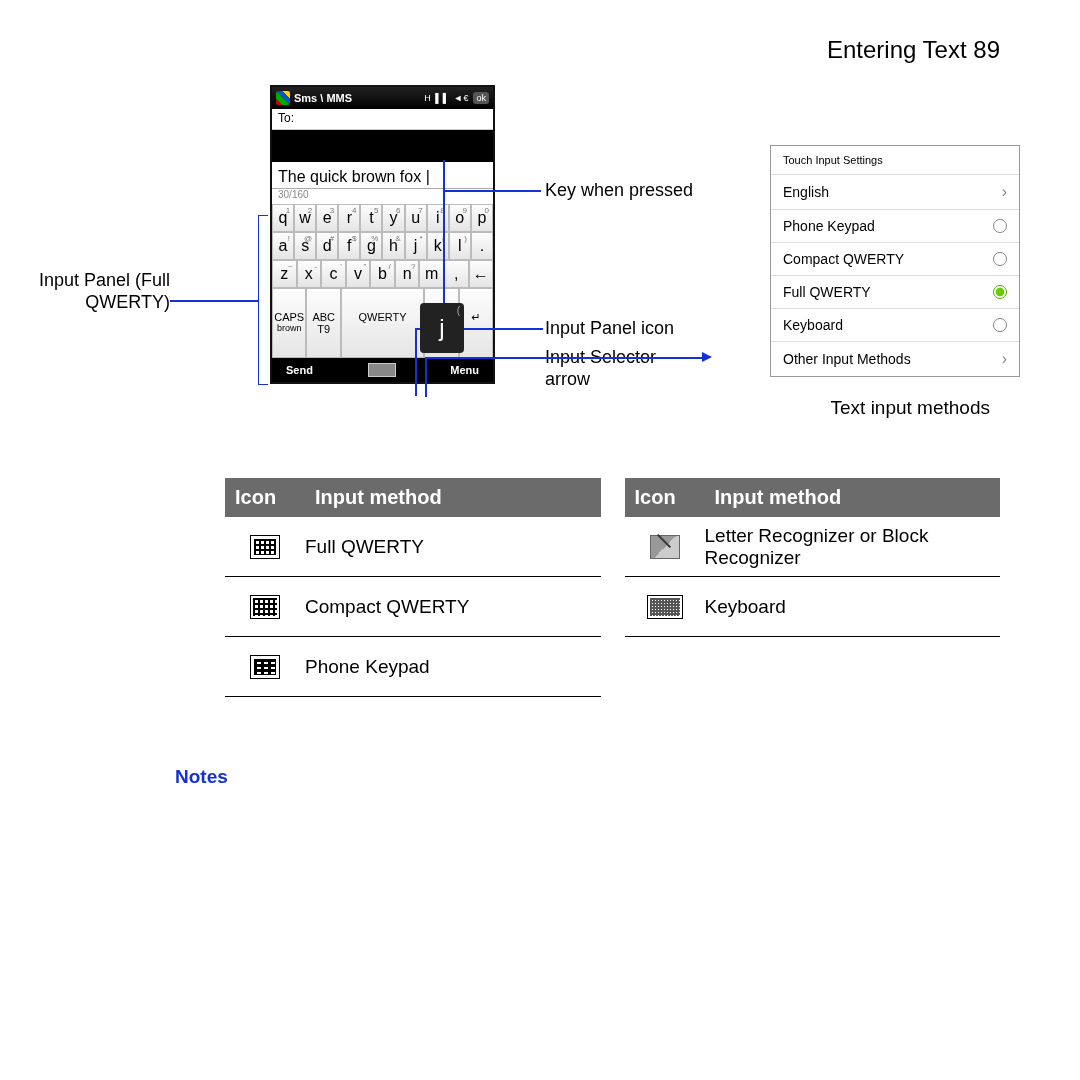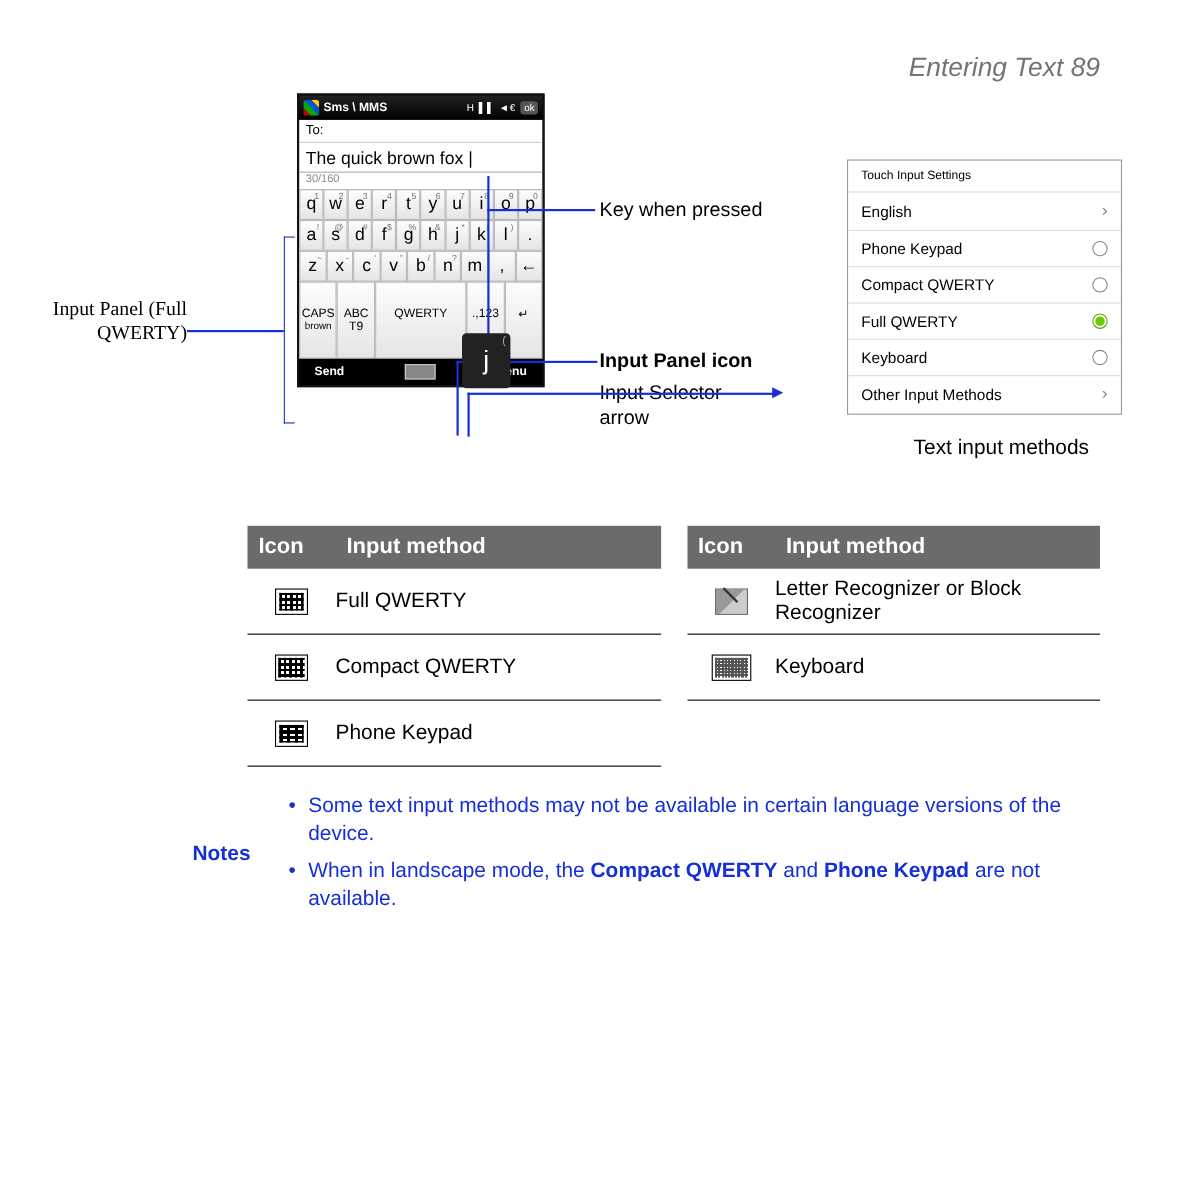--- a/index.html
+++ b/index.html
@@ -1,29 +1,29 @@
 <!DOCTYPE html>
 <html><head>
 <meta charset="utf-8">
 <style>
   * { box-sizing: border-box; margin: 0; padding: 0; }
   body { width: 1080px; height: 1080px; background: #fff; font-family: "Segoe UI", "Myriad Pro", Arial, sans-serif; position: relative; color: #000; }
-  .page-header { position: absolute; top: 48px; right: 80px; font-size: 24px; color: #737373; font-style: italic; }
+  .page-header { position: absolute; top: 36px; right: 80px; font-size: 24px; color: #000000; }
   .diagram { position: absolute; top: 85px; left: 90px; right: 60px; height: 330px; }
   
   .phone { position: absolute; left: 180px; top: 0; width: 225px; background: #000; border: 2px solid #111; }
   .phone-titlebar { height: 22px; background: linear-gradient(#222,#000); display: flex; align-items: center; padding: 0 4px; }
   .start-flag { width: 14px; height: 14px; display: inline-block; background: linear-gradient(45deg,#c00 25%,#0a0 25% 50%,#05c 50% 75%,#fc0 75%); border-radius: 2px; margin-right: 4px;}
   .phone-title { color: #fff; font-size: 11px; font-weight: bold; flex: 1; }
   .status { color:#fff; font-size:9px; letter-spacing:1px;}
   .ok { background:#555;color:#fff;font-size:9px;padding:1px 3px;border-radius:3px;margin-left:4px;}
   .phone-header { background: #fff; font-size: 12px; padding: 2px 6px; border-bottom: 1px solid #ccc; display:flex; justify-content:space-between;}
   .phone-header .scroll { width:10px; background: linear-gradient(#888,#ccc); }
   .phone-to { background:#fff; font-size:12px; padding:2px 6px 4px 6px; border-bottom:1px solid #ccc;}
-  .phone-msg { background:#fff; padding:6px 6px 2px 6px; font-size:16px; border-bottom:1px solid #aaa;}
+  .phone-msg { background:#fff; padding:6px 6px 2px 6px; font-size:16px; border-bottom:1px solid #aaa;margin-top:32px;}
   .phone-count { background:#fff; font-size:10px; color:#888; padding:0 6px 4px 6px;}
   .kbd { background:#e8e8e8; }
   .kbd-row { display:flex; }
   .key { flex:1; border:1px solid #bbb; background: linear-gradient(#fdfdfd,#e5e5e5); text-align:center; font-size:16px; padding:4px 0; position:relative; }
   .key sup { position:absolute; top:1px; right:3px; font-size:8px; color:#777;}
   .key.small { font-size:11px; padding:22px 0;}
   .popup { position:absolute; left:330px; top:218px; width:44px; height:50px; background:#222; border-radius:4px; color:#fff; font-size:24px; display:flex; align-items:center; justify-content:center; z-index:5;}
   .phone-softbar { height:24px; background:#000; display:flex; align-items:center; justify-content:space-between; padding:0 14px; color:#fff; font-size:11px; font-weight:bold;}
   .sip-icon { width:28px;height:14px;background:#888;display:inline-block;border:1px solid #ccc;}
 
@@ -86,21 +86,21 @@
 <body>
 
 <div class="page-header">
   <span>Entering Text</span>
   <span>  </span>
   <span>89</span>
 </div>
 
 <div class="diagram">
 
-  <div class="callout" style="left:-80px; top:185px; width:160px; text-align:right;font-family:Liberation Serif, serif;">Input Panel (Full QWERTY)</div>
+  <div class="callout" style="left:-80px; top:185px; width:160px; text-align:right;">Input Panel (Full QWERTY)</div>
   <div class="bracket" style="left:168px; top:130px; width:10px; height:170px;"></div>
   <div class="line hline" style="left:80px; top:215px; width:88px;"></div>
 
   <div class="phone">
     <div class="phone-titlebar">
       <span class="start-flag"></span>
       <span class="phone-title">Sms \ MMS</span>
       <span class="status">H ▌▌ ◄€</span>
       <span class="ok">ok</span>
     </div>
@@ -160,21 +160,21 @@
 
   <div class="popup">
       <span>j</span>
       <span style="position:absolute;top:2px;right:4px;font-size:10px;color:#aaa">(</span>
     </div>
 
   <div class="callout right" style="left:455px; top:95px;">Key when pressed</div>
   <div class="line vline" style="left:353px; top:75px; height:145px;"></div>
   <div class="line hline" style="left:353px; top:105px; width:98px;"></div>
 
-  <div class="callout right" style="left:455px; top:233px;font-weight:bold;">Input Panel icon</div>
+  <div class="callout right" style="left:455px; top:233px;">Input Panel icon</div>
   <div class="line hline" style="left:325px; top:243px; width:128px;"></div>
   <div class="line vline" style="left:325px; top:243px; height:68px;"></div>
 
   <div class="callout right" style="left:455px; top:262px; width:160px;">Input Selector arrow</div>
   <div class="line hline" style="left:335px; top:272px; width:278px;"></div>
   <div class="line vline" style="left:335px; top:272px; height:40px;"></div>
   <div class="arrow-r" style="left:612px; top:267px;"></div>
 
   <div class="menu-popup" id="menu">
       <div class="row" style="font-size: 11px;">
@@ -248,17 +248,13 @@
         <div class="c1">
           <span class="ico ico-keyboard"></span>
         </div>
         <div class="c2">Keyboard</div>
       </div>
     </div>
 </div>
 
 <div class="notes">
   <div class="notes-label">Notes</div>
-  <ul class="notes-list" id="noteslist">
-      <li>Some text input methods may not be available in certain language versions of the device.</li>
-      <li>When in landscape mode, the <b>Compact QWERTY</b> and <b>Phone Keypad</b> are not available.</li>
-    </ul>
 </div>
 
 </body></html>

